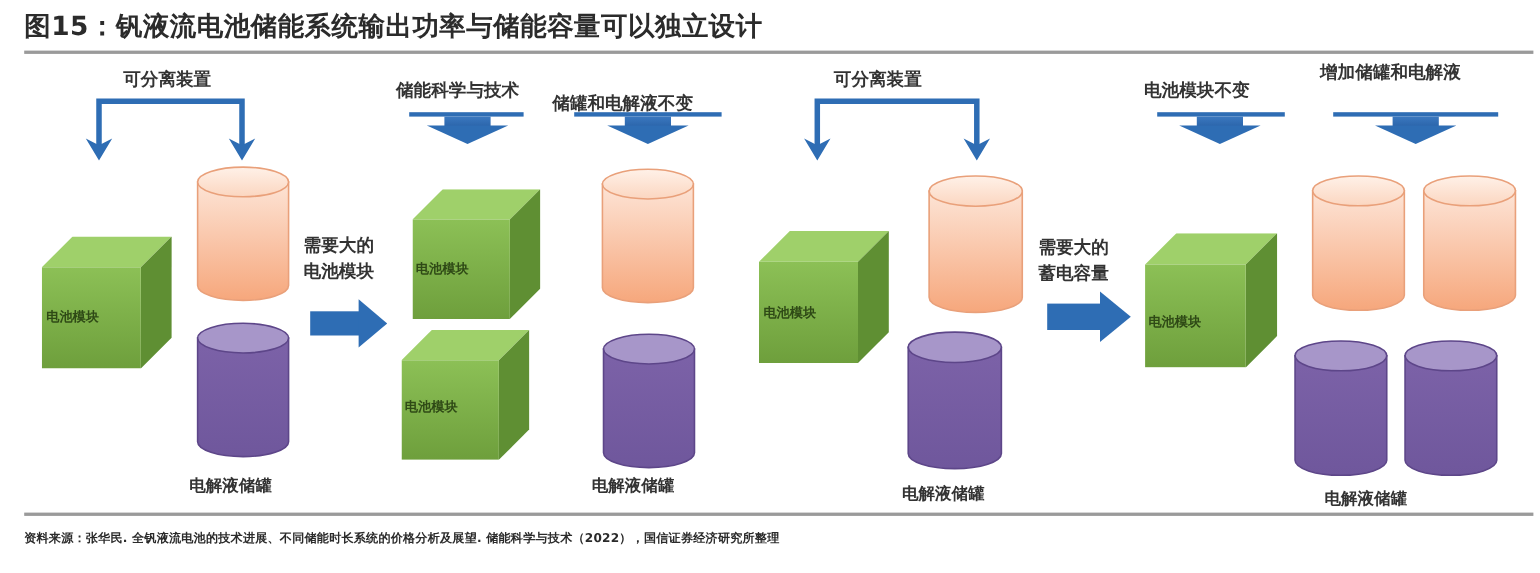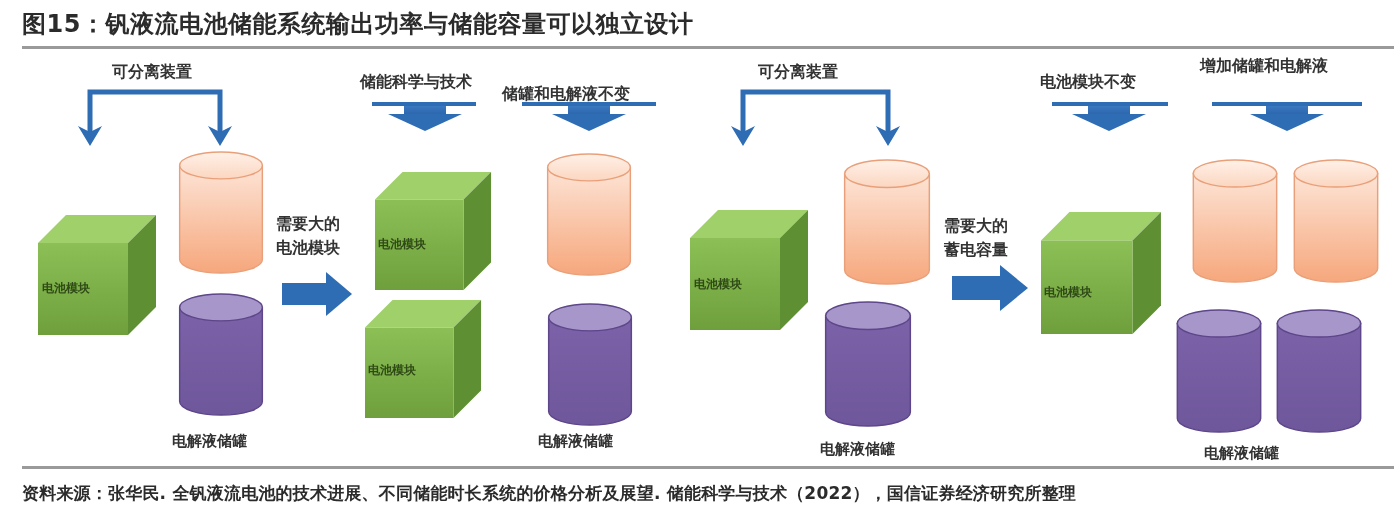--- a/index.html
+++ b/index.html
@@ -2,23 +2,23 @@
 <html><head>
 <meta charset="utf-8">
 <style>
   html, body { margin: 0; padding: 0; background: #ffffff; }
   body { width: 1400px; height: 521px; position: relative; overflow: hidden;
          font-family: "DejaVu Sans", "Liberation Sans", sans-serif; color: #333; }
   .title { position: absolute; left: 22px; top: 8px; font-size: 24px; font-weight: bold; color: #2b2b2b; letter-spacing: 0.5px; white-space: nowrap; }
   .rule { position: absolute; left: 22px; right: 6px; height: 3px; background: #9a9a9a; }
   .rule.top { top: 46px; }
   .rule.bottom { top: 466px; }
-  .source { position: absolute; left: 22px; top: 482px; font-size: 17px; font-weight: bold; color: #2b2b2b; white-space: nowrap; letter-spacing: 0.2px; }
+  .source { position: absolute; left: 22px; top: 482px; font-size: 11px; font-weight: bold; color: #2b2b2b; white-space: nowrap; letter-spacing: 0.2px; }
   .lbl { position: absolute; font-size: 16px; color: #333; white-space: nowrap; font-weight: bold; }
-  .lbl.two { line-height: 24px; }
+  .lbl.two { line-height: 24px; font-family: Liberation Mono, monospace; }
   .lbl.tank { font-size: 15px; }
   svg.diagram { position: absolute; left: 0; top: 0; }
   .cube-text { position: absolute; font-size: 12px; font-weight: bold; color: #2f4a16; white-space: nowrap; }
 </style>
 </head>
 <body>
 
 <div class="title">图15：钒液流电池储能系统输出功率与储能容量可以独立设计</div>
 <div class="rule top"></div>
 

